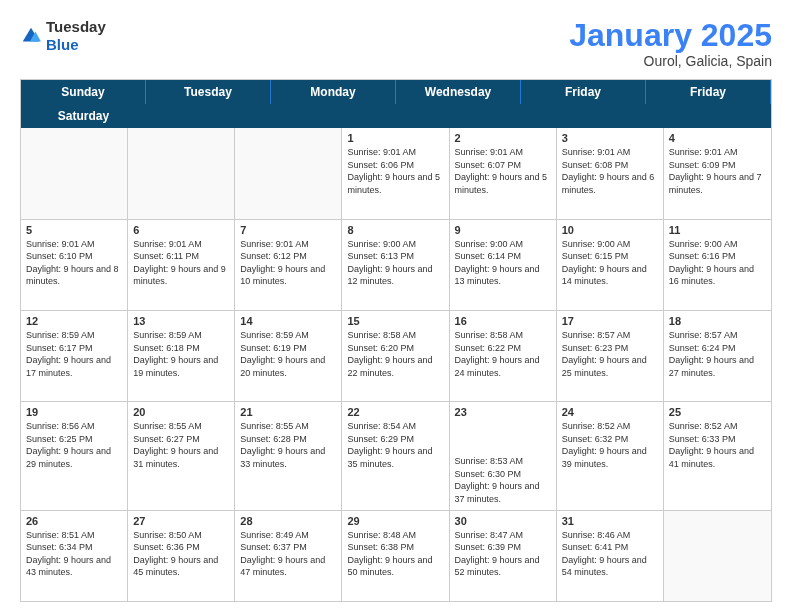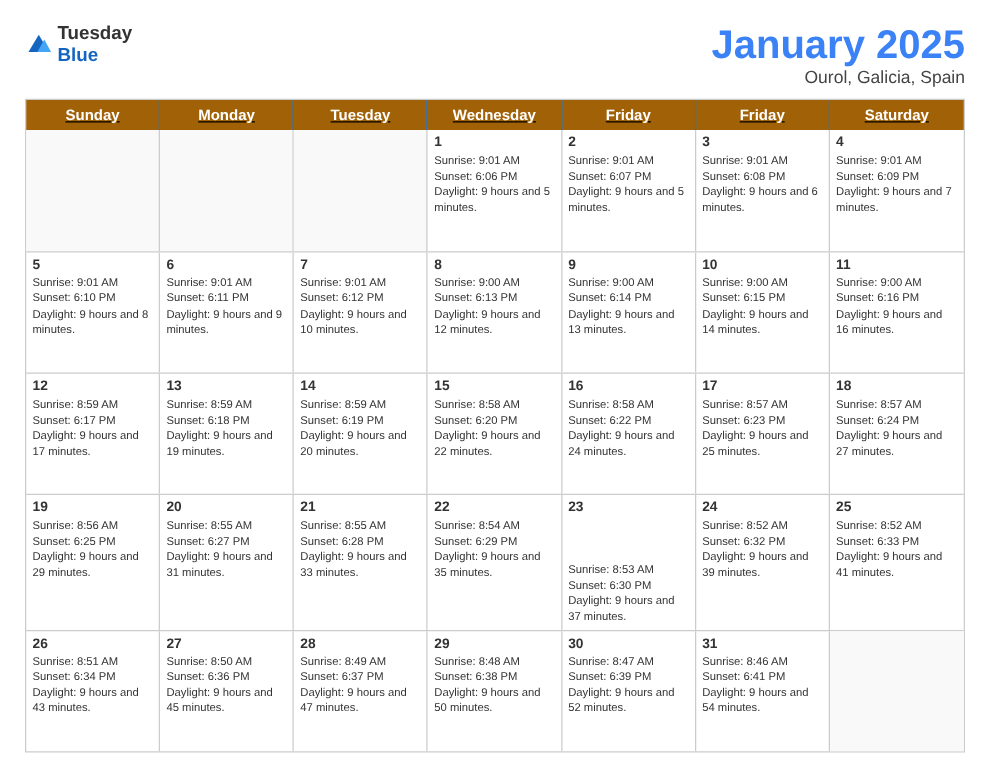--- a/index.html
+++ b/index.html
@@ -46,23 +46,22 @@
       color: #444;
     }
     .calendar {
       flex: 1;
       display: flex;
       flex-direction: column;
       border: 1px solid #ccc;
     }
     .cal-header {
       display: grid;
-      grid-template-columns: repeat(7, 1fr);
-      background: #a16207;
-      text-decoration: underline;
+      grid-template-columns: repeat(6, 1fr);
+      background: #0c4a6e;
     }
     .cal-header-cell {
       color: #fff;
       font-size: 12px;
       font-weight: bold;
       text-align: center;
       padding: 5px 2px;
       border-right: 1px solid #2277d0;
     }
     .cal-header-cell:last-child { border-right: none; }
@@ -125,22 +124,22 @@
     </div>
     <div class="title-block">
       <div class="month-title">January 2025</div>
       <div class="location">Ourol, Galicia, Spain</div>
     </div>
   </div>
 
   <div class="calendar">
     <div class="cal-header" id="cal-header">
         <div class="cal-header-cell">Sunday</div>
+        <div class="cal-header-cell">Tuesday</div>
         <div class="cal-header-cell">Monday</div>
-        <div class="cal-header-cell">Tuesday</div>
         <div class="cal-header-cell">Wednesday</div>
         <div class="cal-header-cell">Friday</div>
         <div class="cal-header-cell">Friday</div>
         <div class="cal-header-cell">Saturday</div>
       </div>
     <div class="cal-body" id="cal-body">
         <div class="cal-row">
           <div class="cal-cell empty"></div>
           <div class="cal-cell empty"></div>
           <div class="cal-cell empty"></div>

